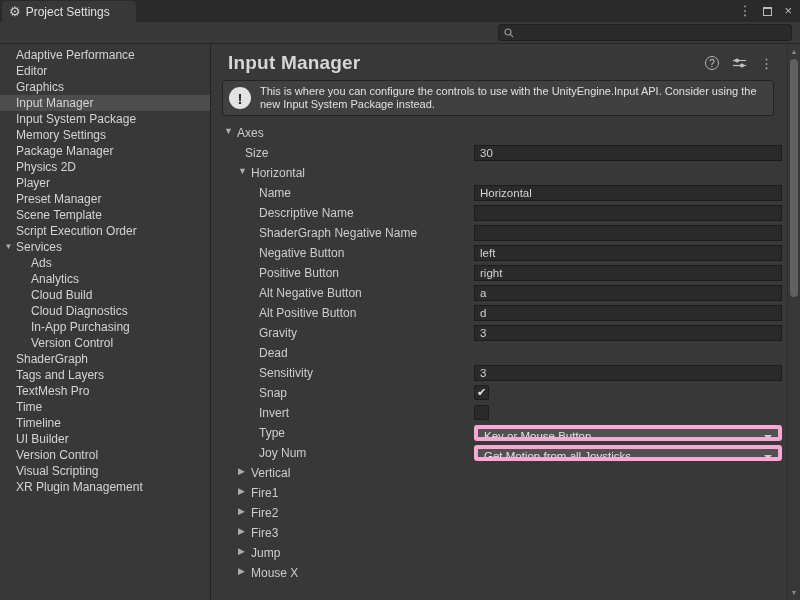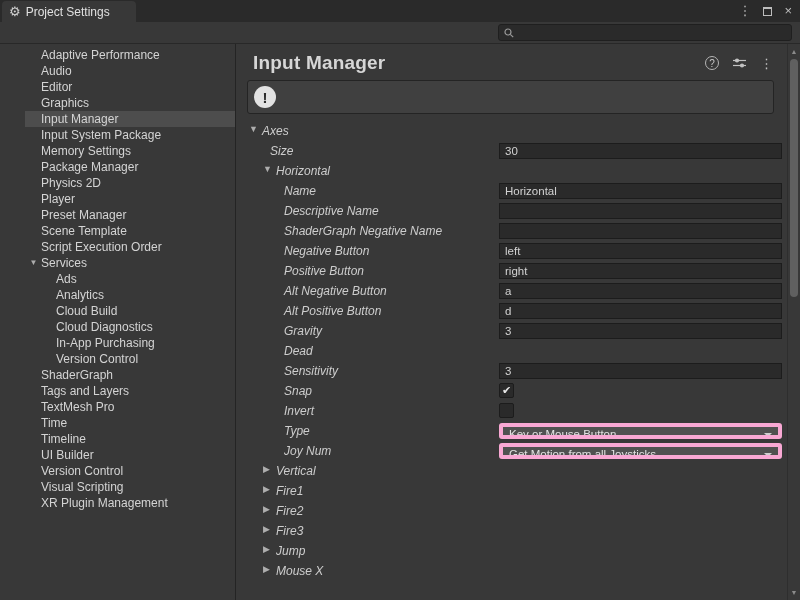--- a/index.html
+++ b/index.html
@@ -11,39 +11,39 @@
   .tab{height:21px;background:#383838;border-radius:4px 4px 0 0;display:flex;align-items:center;gap:5px;padding:0 26px 0 7px;margin-left:2px;color:#e0e0e0;}
   .gear-glyph{font-size:13px;color:#cfcfcf;line-height:1;}
   .win-controls{position:absolute;right:8px;top:2px;display:flex;gap:12px;align-items:center;height:18px;color:#bdbdbd;}
   .wc{font-size:13px;line-height:18px;}
   .maxbox{width:9px;height:9px;border:1px solid #bdbdbd;border-top-width:2px;display:inline-block;}
   
   .toolbar{height:22px;background:#383838;border-bottom:1px solid #282828;display:flex;justify-content:flex-end;align-items:center;padding:0 8px;flex:none;}
   .searchbox{width:294px;height:17px;background:#2a2a2a;border:1px solid #1f1f1f;border-radius:3px;display:flex;align-items:center;padding:0 5px;gap:4px;}
   .searchbox input{flex:1;background:transparent;border:none;outline:none;color:#d2d2d2;font:inherit;font-size:11px;height:100%;}
   
-  .content{display:flex;flex:1;overflow:hidden;padding-left:25px;}
+  .content{display:flex;flex:1;overflow:hidden;}
   .sidebar{width:211px;border-right:1px solid #242424;padding-top:3px;overflow:hidden;flex:none;}
   .side-item{height:16px;line-height:16px;padding-left:16px;white-space:nowrap;position:relative;color:#d4d4d4;}
   .side-item.ind1{padding-left:31px;}
   .side-item.selected{background:#4d4d4d;}
   .side-item .tri{position:absolute;left:3px;top:0;width:11px;font-size:8px;color:#adadad;text-align:center;}
   
   .main{flex:1;position:relative;overflow:hidden;}
   .main-header{display:flex;align-items:center;padding:8px 14px 6px 17px;}
   .main-header h1{font-size:19px;font-weight:bold;color:#d6d6d6;flex:1;letter-spacing:.2px;}
   .hicons{display:flex;gap:13px;align-items:center;color:#c2c2c2;}
   .help-circle{width:14px;height:14px;border:1px solid #b4b4b4;border-radius:50%;font-size:10px;display:flex;align-items:center;justify-content:center;color:#c8c8c8;}
   .more-dots{font-size:13px;}
   .helpbox{margin:0 13px 7px 11px;background:#404040;border:1px solid #242424;border-radius:3px;display:flex;align-items:center;gap:9px;padding:4px 10px 4px 6px;min-height:34px;}
   .helpbox .txt{font-size:11px;line-height:13px;color:#e0e0e0;}
   .info-circle{width:22px;height:22px;border-radius:50%;background:#e2e2e2;color:#2b2b2b;font-weight:bold;font-size:15px;display:flex;align-items:center;justify-content:center;flex:none;}
   
   .prop-row{height:20px;position:relative;}
-  .plabel{position:absolute;top:3px;color:#cdcdcd;white-space:nowrap;font-style:italic;}
+  .plabel{position:absolute;top:3px;color:#cdcdcd;white-space:nowrap;}
   .f-lv0{left:26px;} .f-lv1{left:40px;}
   .p-lv1{left:34px;} .p-lv2{left:48px;}
   .ftri{position:absolute;top:4px;font-size:9px;color:#adadad;line-height:1;}
   .ftri.t-lv0{left:13px;} .ftri.t-lv1{left:27px;}
   .pfield{position:absolute;left:263px;right:5px;top:2px;height:16px;}
   .tfield{background:#2a2a2a;border:1px solid #1c1c1c;border-radius:0;color:#d2d2d2;padding:0 5px;line-height:14px;font-size:11.5px;overflow:hidden;white-space:nowrap;}
   .dropdown{background:#515151;border:4px solid #f9a8d4;border-radius:3px;color:#e2e2e2;line-height:14px;font-size:11.5px;padding:0 18px 0 6px;overflow:hidden;white-space:nowrap;}
   .darr{position:absolute;right:6px;top:6px;width:0;height:0;border-left:4px solid transparent;border-right:4px solid transparent;border-top:4px solid #cfcfcf;}
   .checkbox{position:absolute;left:263px;top:2px;width:15px;height:15px;background:#2a2a2a;border:1px solid #1c1c1c;border-radius:2px;display:flex;align-items:center;justify-content:center;font-size:11px;color:#e8e8e8;line-height:1;}
   
@@ -79,21 +79,20 @@
       </span>
       <input placeholder="" style="">
     </div>
   </div>
 
   <div class="content">
 
     <div class="sidebar">
       <div>
           <div class="side-item"><span>Adaptive Performance</span></div>
-          <div class="side-item"><span>Audio</span></div>
           <div class="side-item"><span>Editor</span></div>
           <div class="side-item"><span>Graphics</span></div>
           <div class="side-item selected"><span>Input Manager</span></div>
           <div class="side-item"><span>Input System Package</span></div>
           <div class="side-item"><span>Memory Settings</span></div>
           <div class="side-item"><span>Package Manager</span></div>
           <div class="side-item"><span>Physics 2D</span></div>
           <div class="side-item"><span>Player</span></div>
           <div class="side-item"><span>Preset Manager</span></div>
           <div class="side-item"><span>Scene Template</span></div>
@@ -129,20 +128,21 @@
                 <line x1="1" y1="8.5" x2="14" y2="8.5" stroke="#c2c2c2" stroke-width="1.2"></line>
                 <circle cx="10" cy="8.5" r="2.1" fill="#c2c2c2"></circle>
               </svg>
           </span>
           <span class="more-dots">⋮</span>
         </div>
       </div>
 
       <div class="helpbox">
         <span class="info-circle">!</span>
+        <span class="txt">This is where you can configure the controls to use with the UnityEngine.Input API. Consider using the new Input System Package instead.</span>
       </div>
 
       <div>
           <div class="prop-row">
             <span class="ftri t-lv0">▼</span>
             <span class="plabel f-lv0">Axes</span>
           </div>
           <div class="prop-row">
             <span class="plabel p-lv1">Size</span>
             <div class="pfield tfield">30</div>

